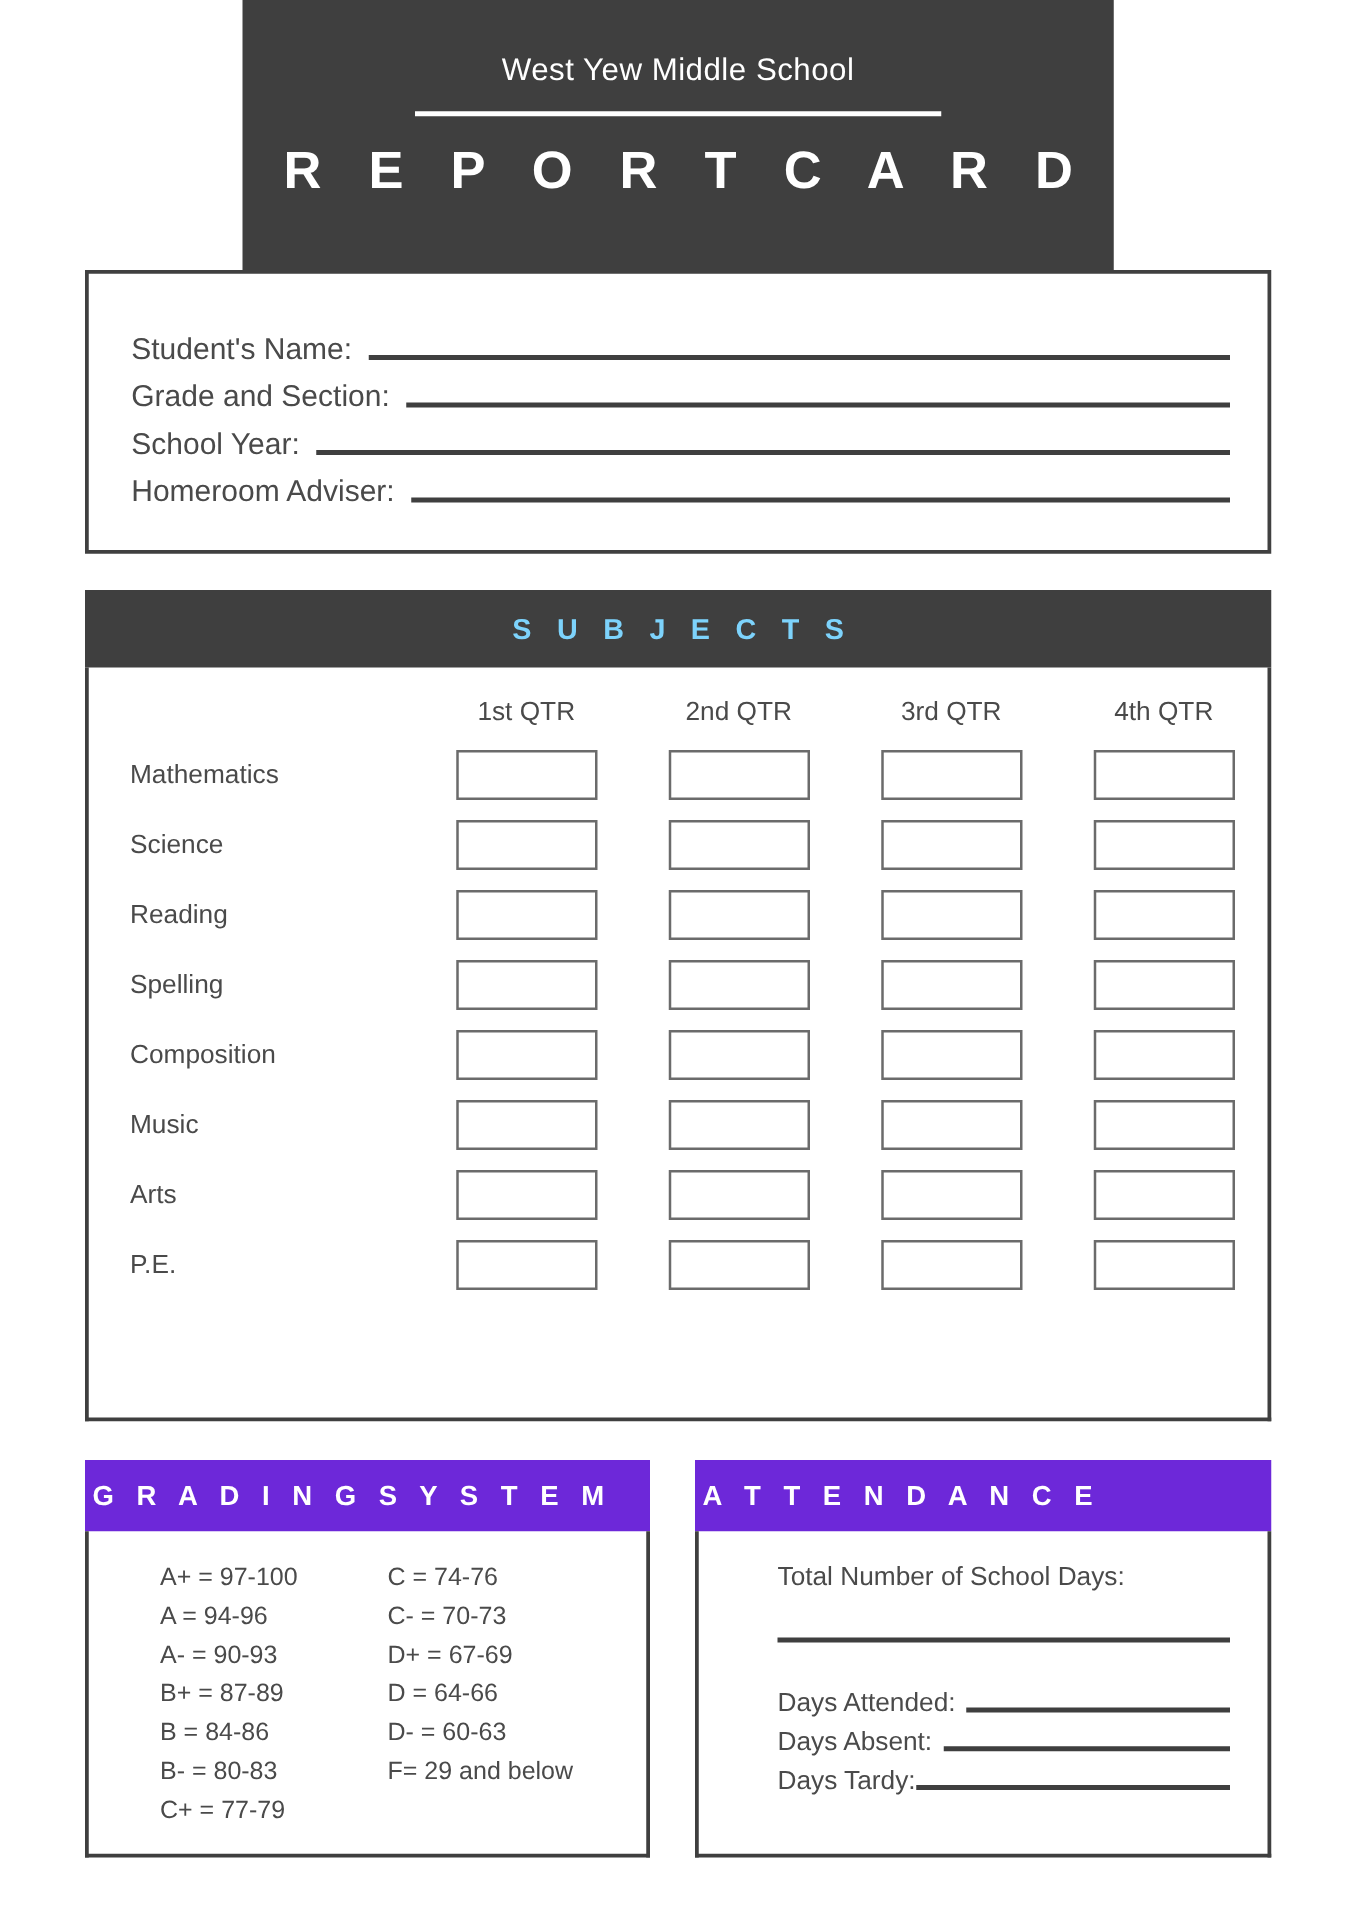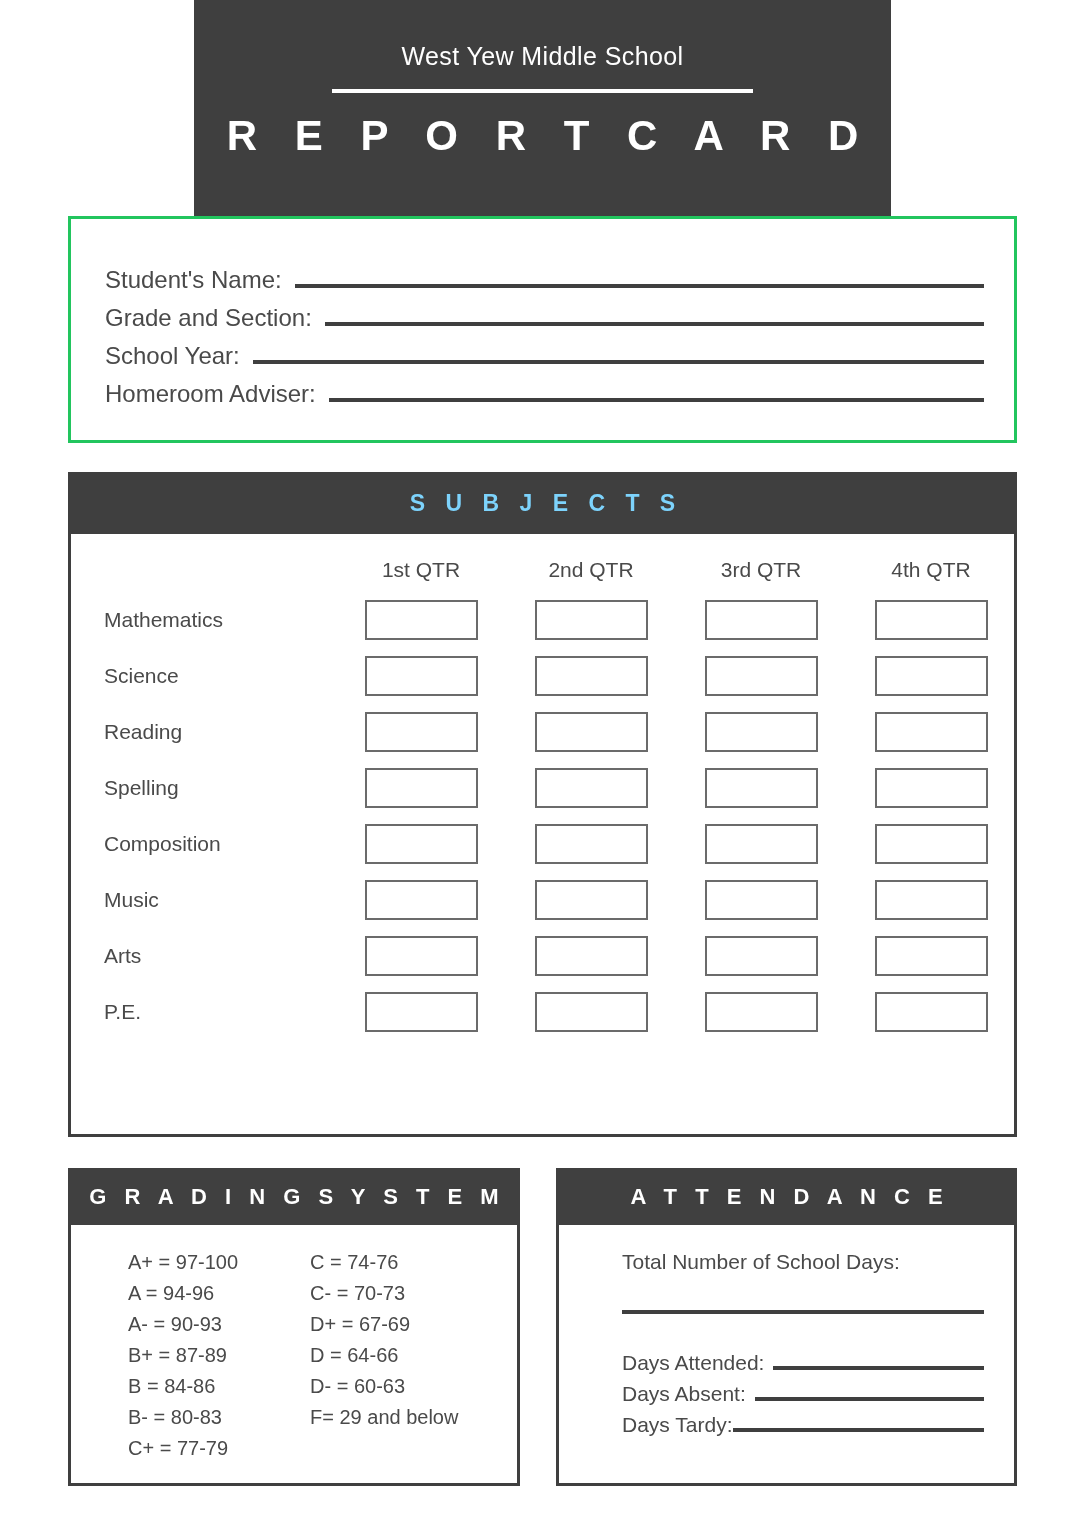--- a/index.html
+++ b/index.html
@@ -51,21 +51,21 @@
     line-height: 1;
   }
 
   
   .info-panel {
     position: absolute;
     left: 68px;
     top: 216px;
     width: 949px;
     height: 227px;
-    border: 3px solid #22c55e;
+    border: 3px solid #404040;
     padding: 42px 30px 0 34px;
   }
   .info-row {
     display: flex;
     align-items: center;
     height: 38px;
   }
   .info-label {
     font-size: 24px;
     color: #4a4a4a;
@@ -158,25 +158,25 @@
     height: 318px;
   }
   .attendance-panel {
     position: absolute;
     left: 556px;
     top: 1168px;
     width: 461px;
     height: 318px;
   }
   .bottom-band {
-    background: #404040;
+    background: #6d28d9;
     height: 57px;
     display: flex;
     align-items: center;
-    justify-content: center;
+    justify-content: flex-start;
   }
   .bottom-band-title {
     color: #ffffff;
     font-size: 22px;
     font-weight: 700;
     letter-spacing: 6px;
     padding-left: 6px;
     line-height: 1;
   }
   .bottom-body {

